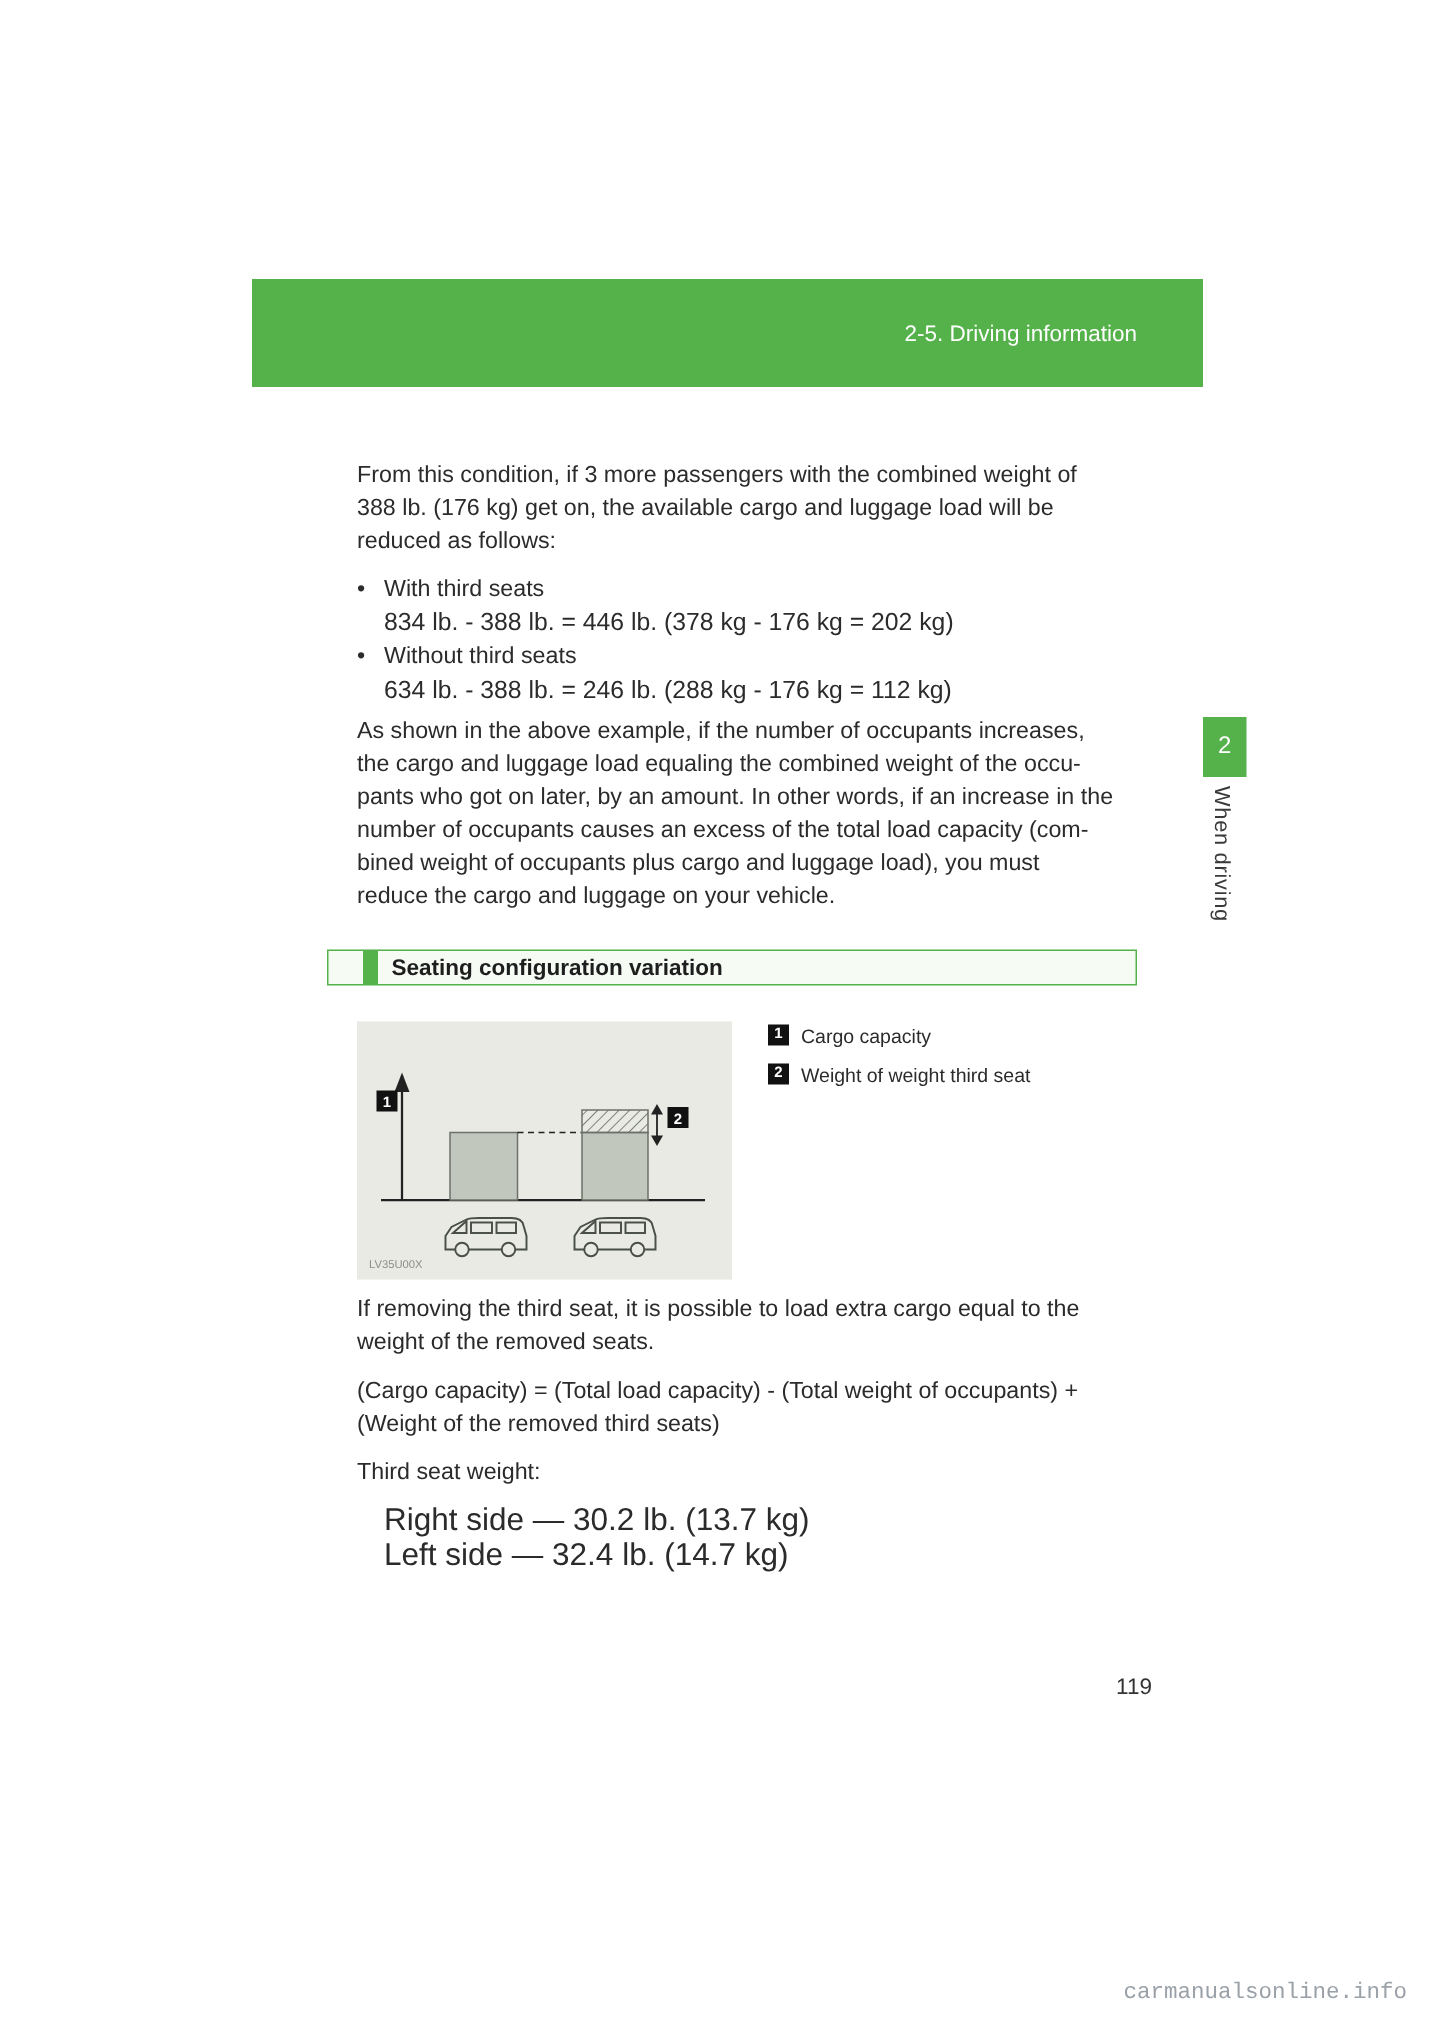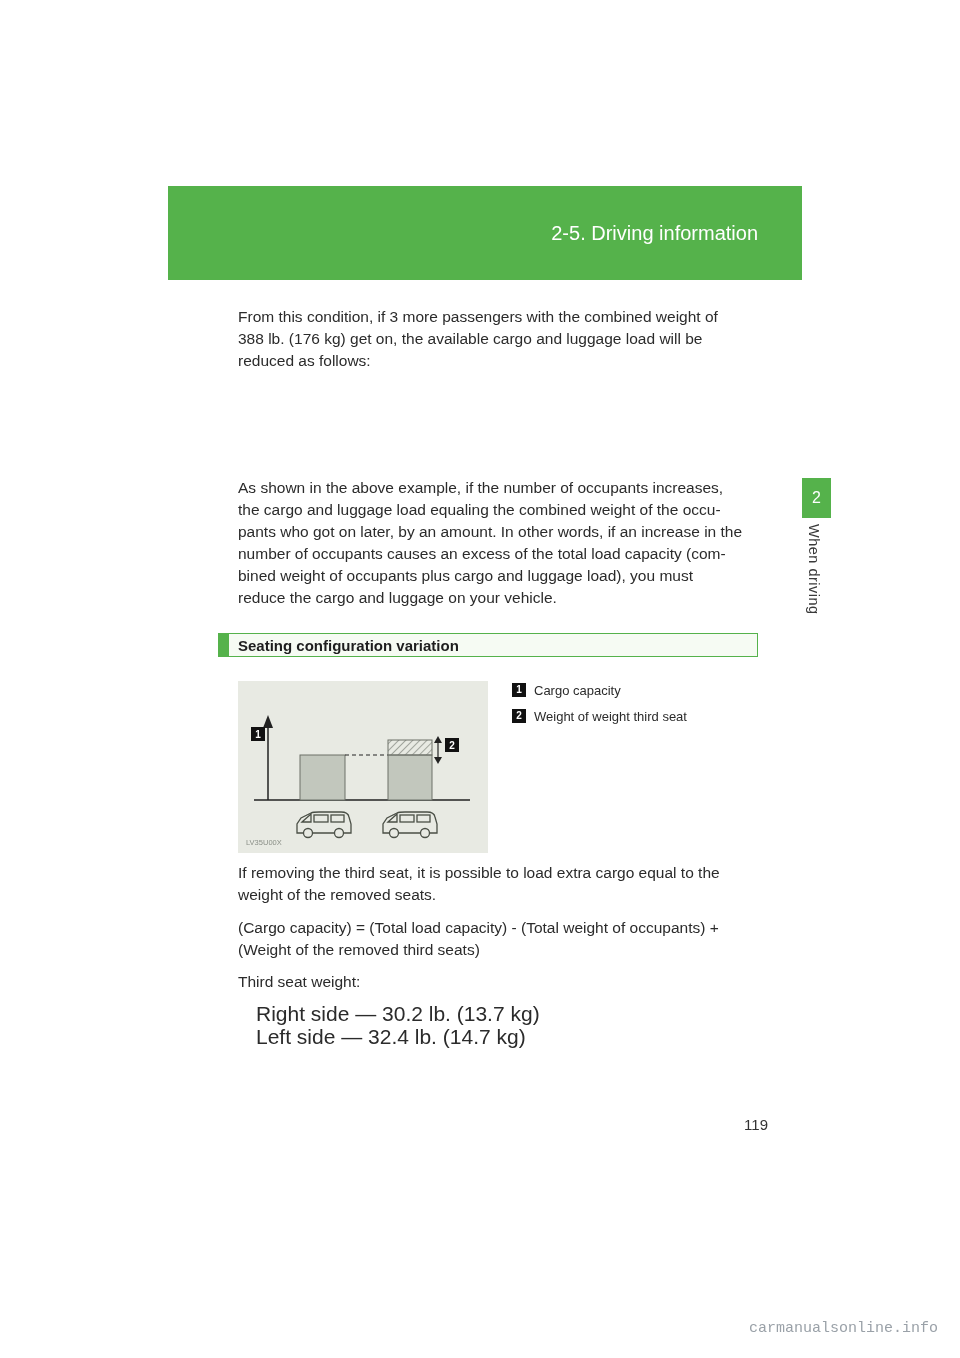--- a/index.html
+++ b/index.html
@@ -1,39 +1,39 @@
 <!DOCTYPE html>
 <html style="--green: #55b24b;"><head>
 <meta charset="utf-8">
 <style>
   :root { --green:#55b24b; --ink:#2b2b2b; }
   * { margin:0; padding:0; box-sizing:border-box; }
   html,body { width:960px; height:1358px; }
   body { background:#fff; font-family:"Liberation Sans", sans-serif; color:var(--ink); }
   .page { position:relative; width:960px; height:1358px; background:#fff; overflow:hidden; }
 
-  .header-band { position:absolute; left:168px; top:186px; width:634px; height:94px;
+  .header-band { position:absolute; left:168px; top:186px; width:634px; height:72px;
     background:var(--green); color:#fff; display:flex; align-items:center;
-    justify-content:flex-end; padding-right:44px; font-size:20px; }
+    justify-content:flex-end; padding-right:44px; font-size:15px; }
 
   .chapter-tab { position:absolute; left:802px; top:478px; width:29px; height:40px;
     background:var(--green); color:#fff; display:flex; align-items:center;
     justify-content:center; font-size:16px; }
   .side-label { position:absolute; left:806px; top:524px; writing-mode:vertical-rl;
     font-size:14.5px; color:#3a3a3a; letter-spacing:0.5px; }
 
   .body-text { position:absolute; font-size:15.5px; line-height:22px; white-space:pre-line; color:var(--ink); }
 
   .bullets { position:absolute; }
   .bullet-label { font-size:15.5px; line-height:22px; }
   .bullet-label::before { content:"\2022"; display:inline-block; width:18px; }
   .bullet-formula { font-size:16.5px; line-height:23px; padding-left:18px; }
 
   .section-title-box { position:absolute; left:218px; top:633px; width:540px; height:24px;
-    border:1px solid var(--green); background:#f6fbf3; display:flex; align-items:center; }
+    border:1px solid var(--green); background:#f6fbf3; display:flex; align-items:center;padding-left:23px; }
   .section-title-box .accent { width:10px; height:100%; background:var(--green); flex:0 0 auto; }
   .section-title-box .title { font-weight:bold; font-size:15px; color:#1e1e1e; margin-left:9px; }
 
   .illustration { position:absolute; left:238px; top:681px; width:250px; height:172px;
     background:#e8eae3; }
 
   .legend { position:absolute; left:512px; top:680px; }
   .legend-item { display:flex; align-items:flex-start; margin-bottom:5px; }
   .marker { flex:0 0 auto; width:14px; height:14px; background:#111; color:#fff; font-size:10px;
     font-weight:bold; text-align:center; line-height:14px; margin-right:8px; margin-top:3px; }
@@ -55,20 +55,30 @@
 
   <div class="chapter-tab">
     <span>2</span>
   </div>
   <div class="side-label">When driving</div>
 
   <div class="body-text" style="left:238px; top:306px; width:522px;">From this condition, if 3 more passengers with the combined weight of
 388 lb. (176 kg) get on, the available cargo and luggage load will be
 reduced as follows:</div>
 
+  <div class="bullets" style="left:238px; top:382px; width:522px;">
+    <div class="bullet-item">
+      <div class="bullet-label">With third seats</div>
+      <div class="bullet-formula">834 lb. - 388 lb. = 446 lb. (378 kg - 176 kg = 202 kg)</div>
+    </div>
+    <div class="bullet-item">
+      <div class="bullet-label">Without third seats</div>
+      <div class="bullet-formula">634 lb. - 388 lb. = 246 lb. (288 kg - 176 kg = 112 kg)</div>
+    </div>
+  </div>
 
   <div class="body-text" style="left:238px; top:477px; width:522px;">As shown in the above example, if the number of occupants increases,
 the cargo and luggage load equaling the combined weight of the occu-
 pants who got on later, by an amount. In other words, if an increase in the
 number of occupants causes an excess of the total load capacity (com-
 bined weight of occupants plus cargo and luggage load), you must
 reduce the cargo and luggage on your vehicle.</div>
 
   <div class="section-title-box">
     <span class="accent"></span>

